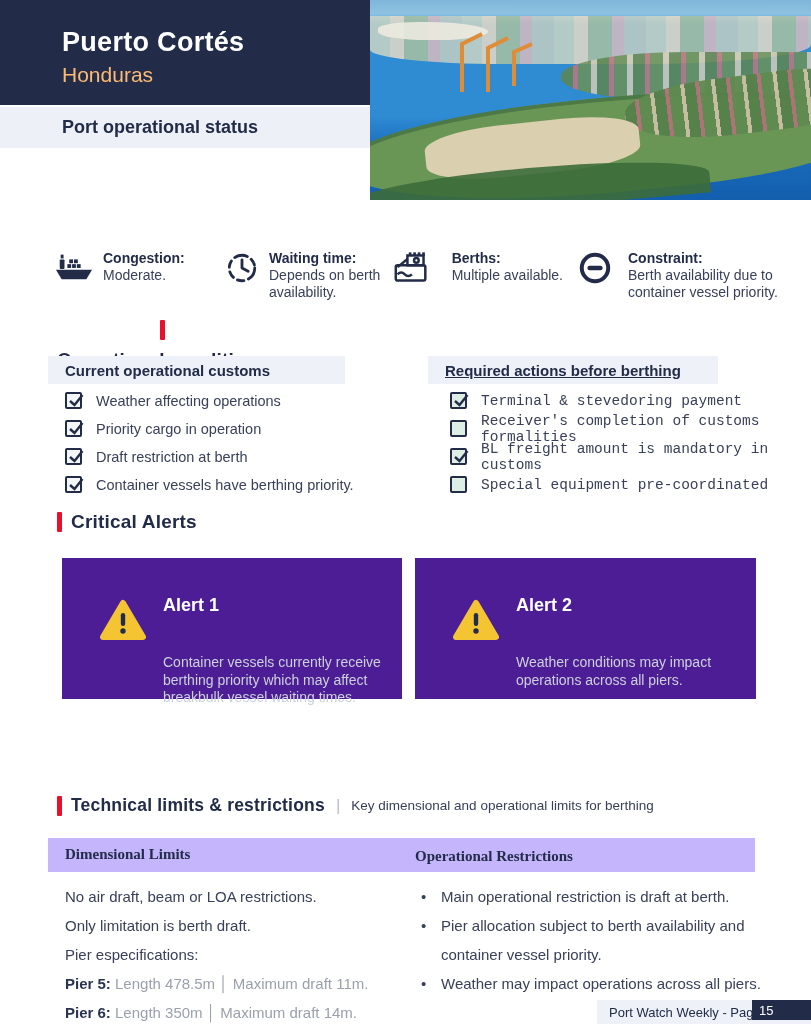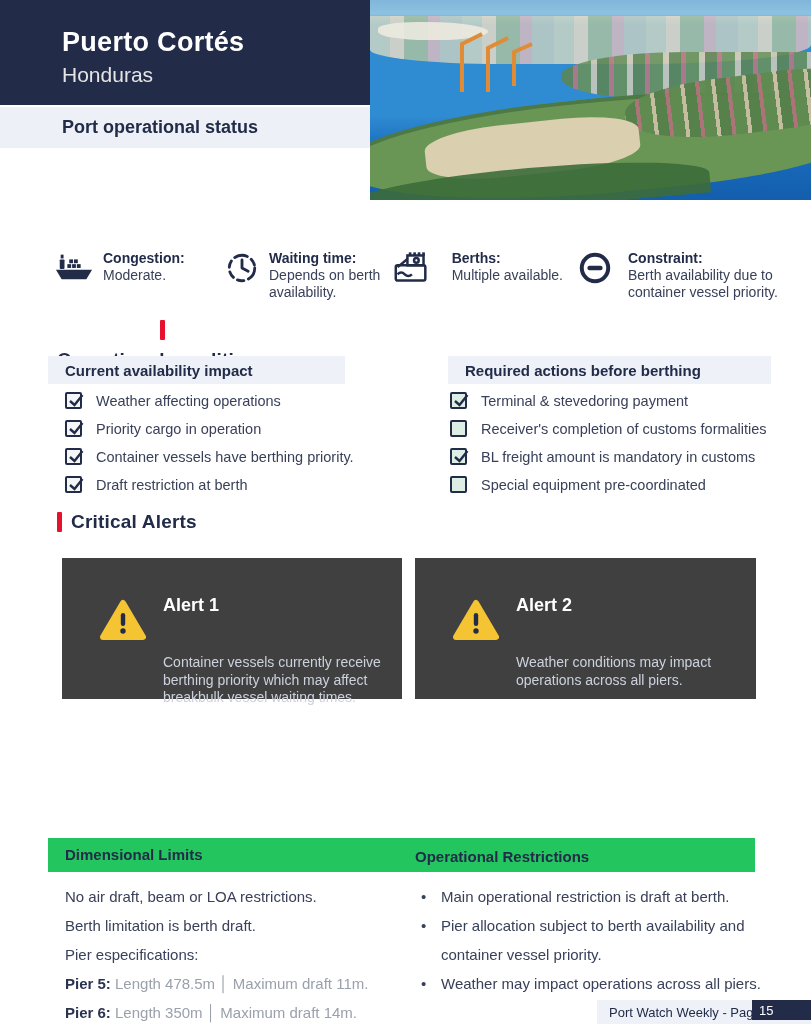--- a/index.html
+++ b/index.html
@@ -8,21 +8,21 @@
   .page {
     position:relative; width:811px; height:1024px; background:#ffffff;
     overflow:hidden; margin:0 auto;
   }
   
   .navy-block {
     position:absolute; left:0; top:0; width:370px; height:105px;
     background:#222c49; padding:27px 0 0 62px;
   }
   .page-title { font-size:27px; font-weight:800; color:#ffffff; letter-spacing:.3px; }
-  .page-subtitle { font-size:21px; font-weight:400; color:#e5e5e5; margin-top:5px; }
+  .page-subtitle { font-size:21px; font-weight:400; color:#fdba74; margin-top:5px; }
   .status-strip {
     position:absolute; left:0; top:107px; width:370px; height:41px;
     background:#edf0f7; display:flex; align-items:center; padding-left:62px;
   }
   .status-strip span { font-size:18px; font-weight:700; color:#222c49; }
   
   .photo {
     position:absolute; left:370px; top:0; width:441px; height:200px; overflow:hidden;
     background:linear-gradient(180deg,#7fb6d9 0%, #8ec2e1 7%, #2f8bd2 12%, #2f8bd2 58%, #1a6cbd 75%, #135ead 100%);
   }
@@ -81,46 +81,46 @@
   .sh-technical { left:57px; top:795px; }
   .sec-divider { font-size:17px; color:#b9bdc9; font-weight:400; margin:0 2px; }
   .sec-sub { font-size:13.5px; color:#39415a; font-weight:400; }
   
   .col-header {
     position:absolute; top:356px; height:28px; background:#eef1f8;
     display:flex; align-items:center; padding-left:17px;
     font-size:15px; font-weight:700; color:#222c49;
   }
   .ch-left { left:48px; width:297px; }
-  .ch-right { left:448px; width:323px; }
+  .ch-right { left:428px; width:290px;text-decoration:underline; }
   .checklist { position:absolute; top:392px; display:flex; flex-direction:column; gap:11px; }
   .cl-left { left:65px; }
-  .cl-right { left:450px; }
+  .cl-right { left:450px;font-family:Liberation Mono, monospace; }
   .check-row { display:flex; align-items:center; gap:14px; height:17px; }
   .checkbox {
     width:17px; height:17px; border:2px solid #222c49; border-radius:2px;
     background:#f4f6f8; position:relative; flex:0 0 auto;
   }
   .cl-right .checkbox { background:#ddeee4; }
   .checkbox svg { position:absolute; left:1px; top:-2px; display:none; }
   .checkbox.checked svg { display:block; }
   .check-label { font-size:14.5px; color:#39415a; }
   
   .alert-card {
-    position:absolute; top:558px; height:141px; background:#404040;
+    position:absolute; top:558px; height:141px; background:#4c1d95;
     display:flex; align-items:flex-start; padding:37px 18px 0 38px; gap:17px;
   }
   .ac-1 { left:62px; width:340px; }
   .ac-2 { left:415px; width:341px; }
   .alert-title { font-size:18px; font-weight:800; color:#ffffff; margin-bottom:3px; }
   .alert-text { font-size:14px; color:#ccd1dd; line-height:1.25;margin-top:38px; }
   .warn-icon { flex:0 0 auto; margin-top:4px; }
   
   .tech-header-bar {
-    position:absolute; left:48px; top:838px; width:707px; height:34px; background:#22c55e;
+    position:absolute; left:48px; top:838px; width:707px; height:34px; background:#c4b5fd;font-family:Liberation Serif, serif;
   }
   .tech-col-h { position:absolute; font-size:15px; font-weight:700; color:#222c49; top:8px; }
   .tch-left { left:17px; }
   .tch-right { left:367px; top:10px; }
   .tech-left { position:absolute; left:65px; top:882px; width:335px; }
   .tech-line { font-size:15px; color:#39415a; line-height:29px; }
   .pier-line { font-size:15px; line-height:29px; }
   .pier-label { font-weight:700; color:#2a3350; }
   .pier-detail { color:#9aa0ac; }
   .tech-right { position:absolute; left:415px; top:882px; width:350px; }
@@ -230,21 +230,21 @@
       <span class="stat-value">Berth availability due to container vessel priority.</span>
     </div>
   </div>
 
   <div class="sec-head sh-operational">
     <span class="red-bar"></span>
     <span class="sec-title">Operational conditions</span>
   </div>
 
   <div class="col-header ch-left">
-    <span>Current availability impact</span>
+    <span>Current operational customs</span>
   </div>
   <div class="col-header ch-right">
     <span>Required actions before berthing</span>
   </div>
 
   <div class="checklist cl-left">
     <div class="check-row">
       <span class="checkbox checked">
           <svg width="17" height="17" viewBox="0 0 17 17">
             <polyline points="2,9 6.5,13 14.5,3" fill="none" stroke="#222c49" stroke-width="2.4"></polyline>
@@ -259,29 +259,29 @@
           </svg>
         </span>
       <span class="check-label">Priority cargo in operation</span>
     </div>
     <div class="check-row">
       <span class="checkbox checked">
           <svg width="17" height="17" viewBox="0 0 17 17">
             <polyline points="2,9 6.5,13 14.5,3" fill="none" stroke="#222c49" stroke-width="2.4"></polyline>
           </svg>
         </span>
+      <span class="check-label">Draft restriction at berth</span>
+    </div>
+    <div class="check-row">
+      <span class="checkbox checked">
+          <svg width="17" height="17" viewBox="0 0 17 17">
+            <polyline points="2,9 6.5,13 14.5,3" fill="none" stroke="#222c49" stroke-width="2.4"></polyline>
+          </svg>
+        </span>
       <span class="check-label">Container vessels have berthing priority.</span>
-    </div>
-    <div class="check-row">
-      <span class="checkbox checked">
-          <svg width="17" height="17" viewBox="0 0 17 17">
-            <polyline points="2,9 6.5,13 14.5,3" fill="none" stroke="#222c49" stroke-width="2.4"></polyline>
-          </svg>
-        </span>
-      <span class="check-label">Draft restriction at berth</span>
     </div>
   </div>
 
   <div class="checklist cl-right">
     <div class="check-row">
       <span class="checkbox checked">
           <svg width="17" height="17" viewBox="0 0 17 17">
             <polyline points="2,9 6.5,13 14.5,3" fill="none" stroke="#222c49" stroke-width="2.4"></polyline>
           </svg>
         </span>
@@ -327,29 +327,35 @@
       <polygon points="23,4 43,38 3,38" fill="#f5c433" stroke="#f5c433" stroke-width="6" stroke-linejoin="round"></polygon>
       <rect x="20.8" y="14" width="4.4" height="13" rx="2.2" fill="#222c49"></rect>
       <circle cx="23" cy="32" r="2.7" fill="#222c49"></circle>
     </svg>
     <div>
       <div class="alert-title">Alert 2</div>
       <div class="alert-text">Weather conditions may impact operations across all piers.</div>
     </div>
   </div>
 
+  <div class="sec-head sh-technical">
+    <span class="red-bar"></span>
+    <span class="sec-title" style="font-size:17.5px">Technical limits &amp; restrictions</span>
+    <span class="sec-divider">|</span>
+    <span class="sec-sub">Key dimensional and operational limits for berthing</span>
+  </div>
 
   <div class="tech-header-bar">
     <span class="tech-col-h tch-left">Dimensional Limits</span>
     <span class="tech-col-h tch-right">Operational Restrictions</span>
   </div>
 
   <div class="tech-left">
     <div class="tech-line">No air draft, beam or LOA restrictions.</div>
-    <div class="tech-line">Berth limitation is berth draft.</div>
+    <div class="tech-line">Only limitation is berth draft.</div>
     <div class="tech-line">Pier especifications:</div>
     <div class="pier-line">
       <span class="pier-label">Pier 5:</span>
       <span class="pier-detail">Length 478.5m │ Maximum draft 11m.</span>
     </div>
     <div class="pier-line">
       <span class="pier-label">Pier 6:</span>
       <span class="pier-detail">Length 350m │ Maximum draft 14m.</span>
     </div>
   </div>

